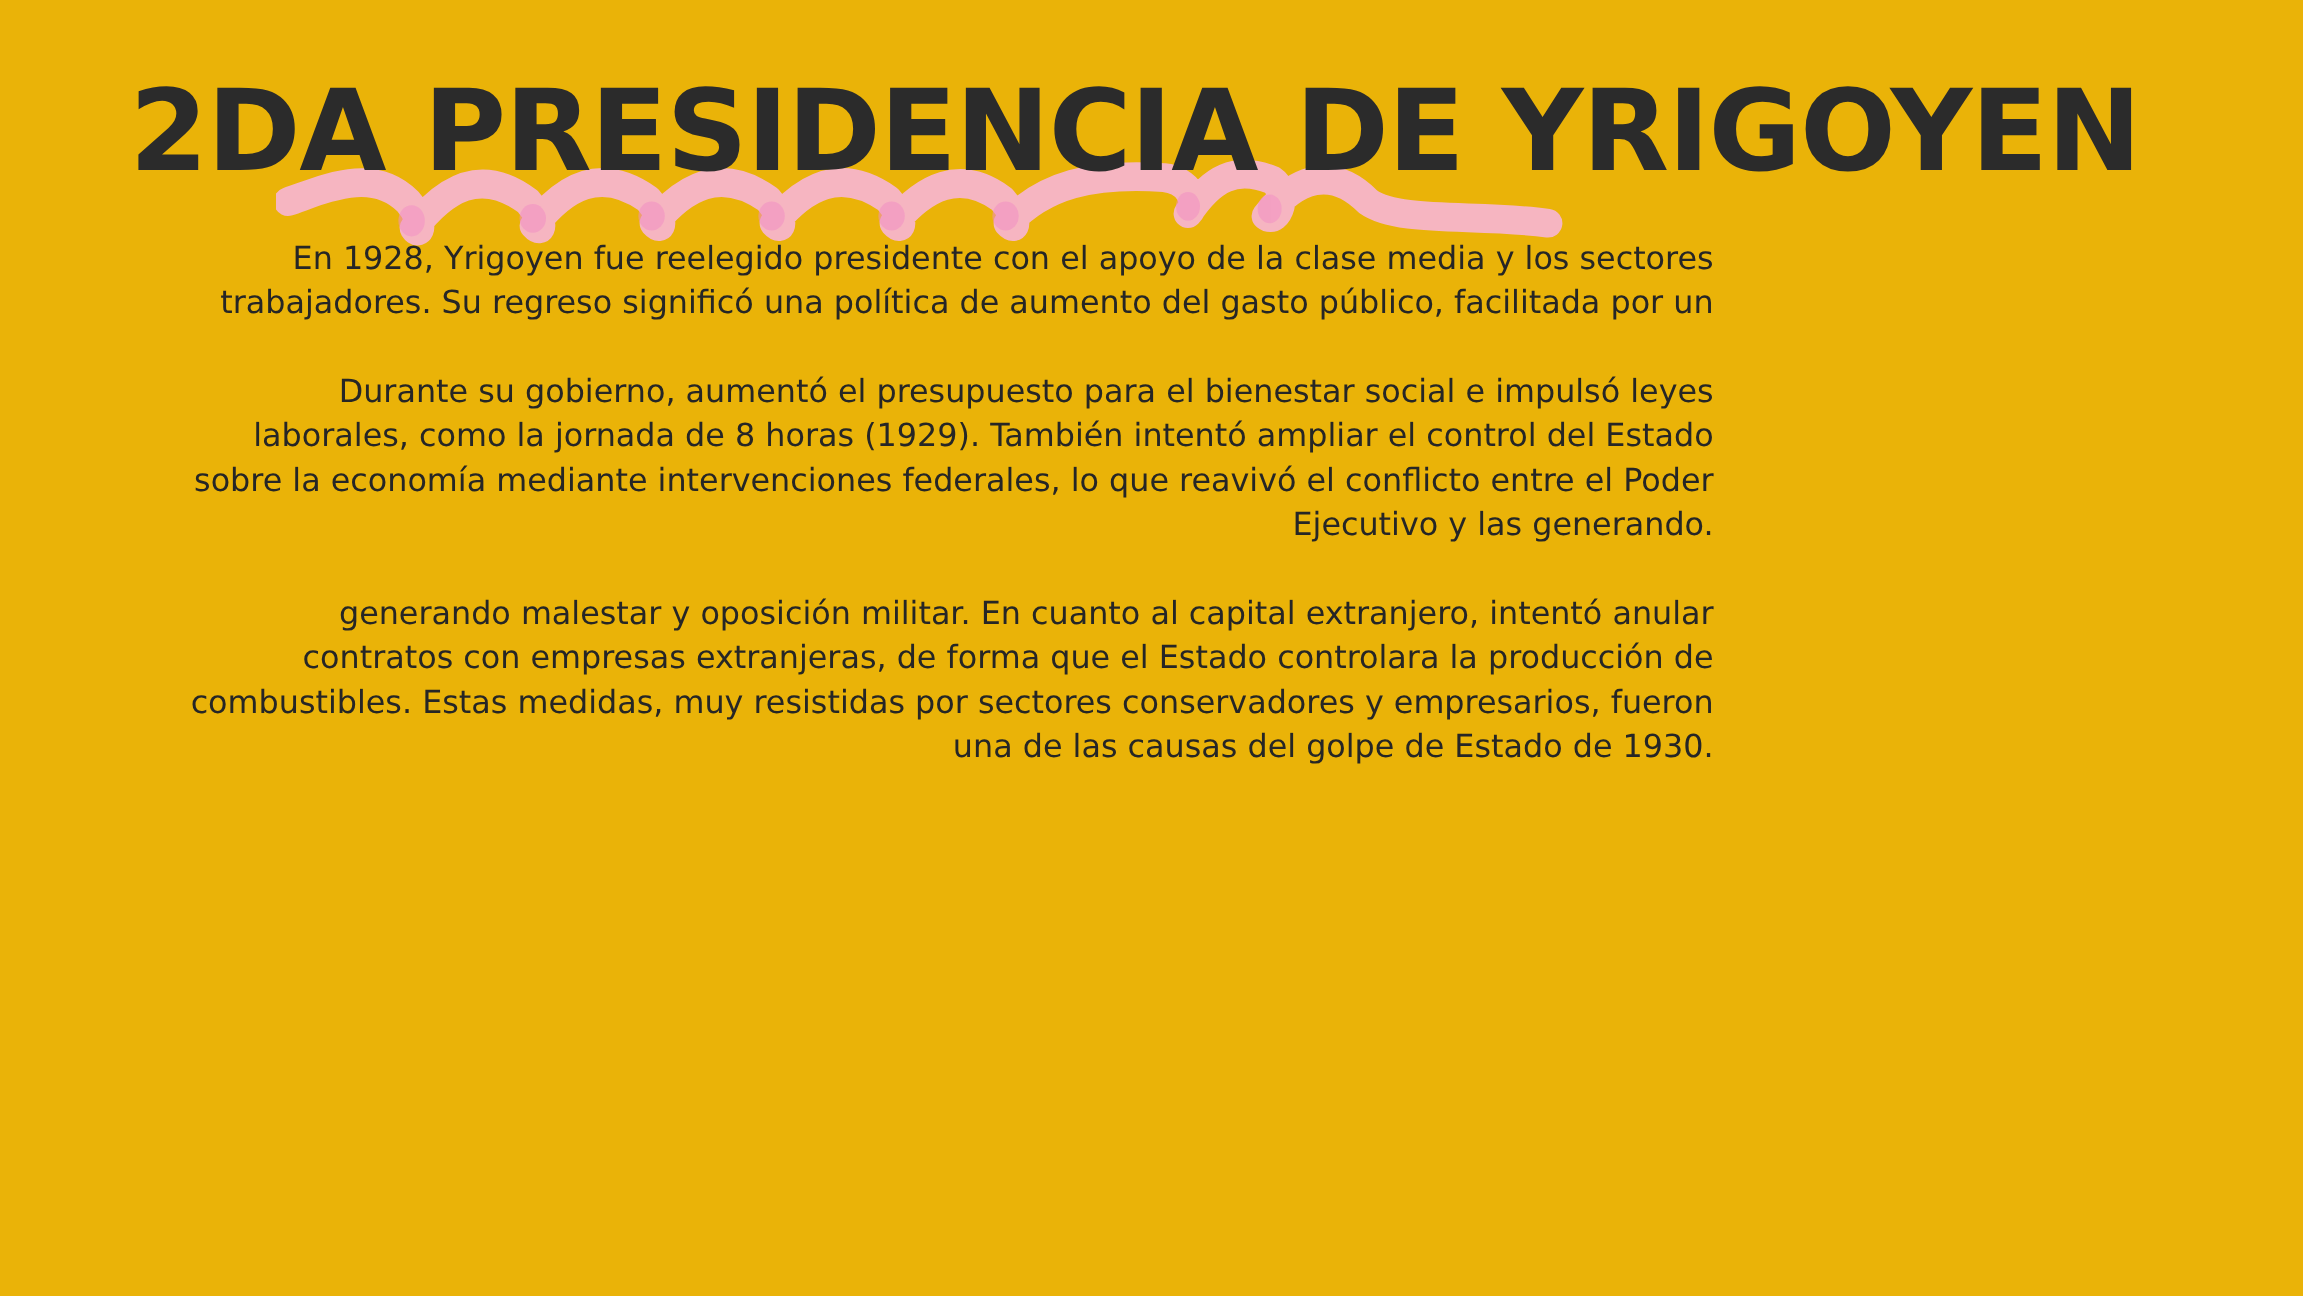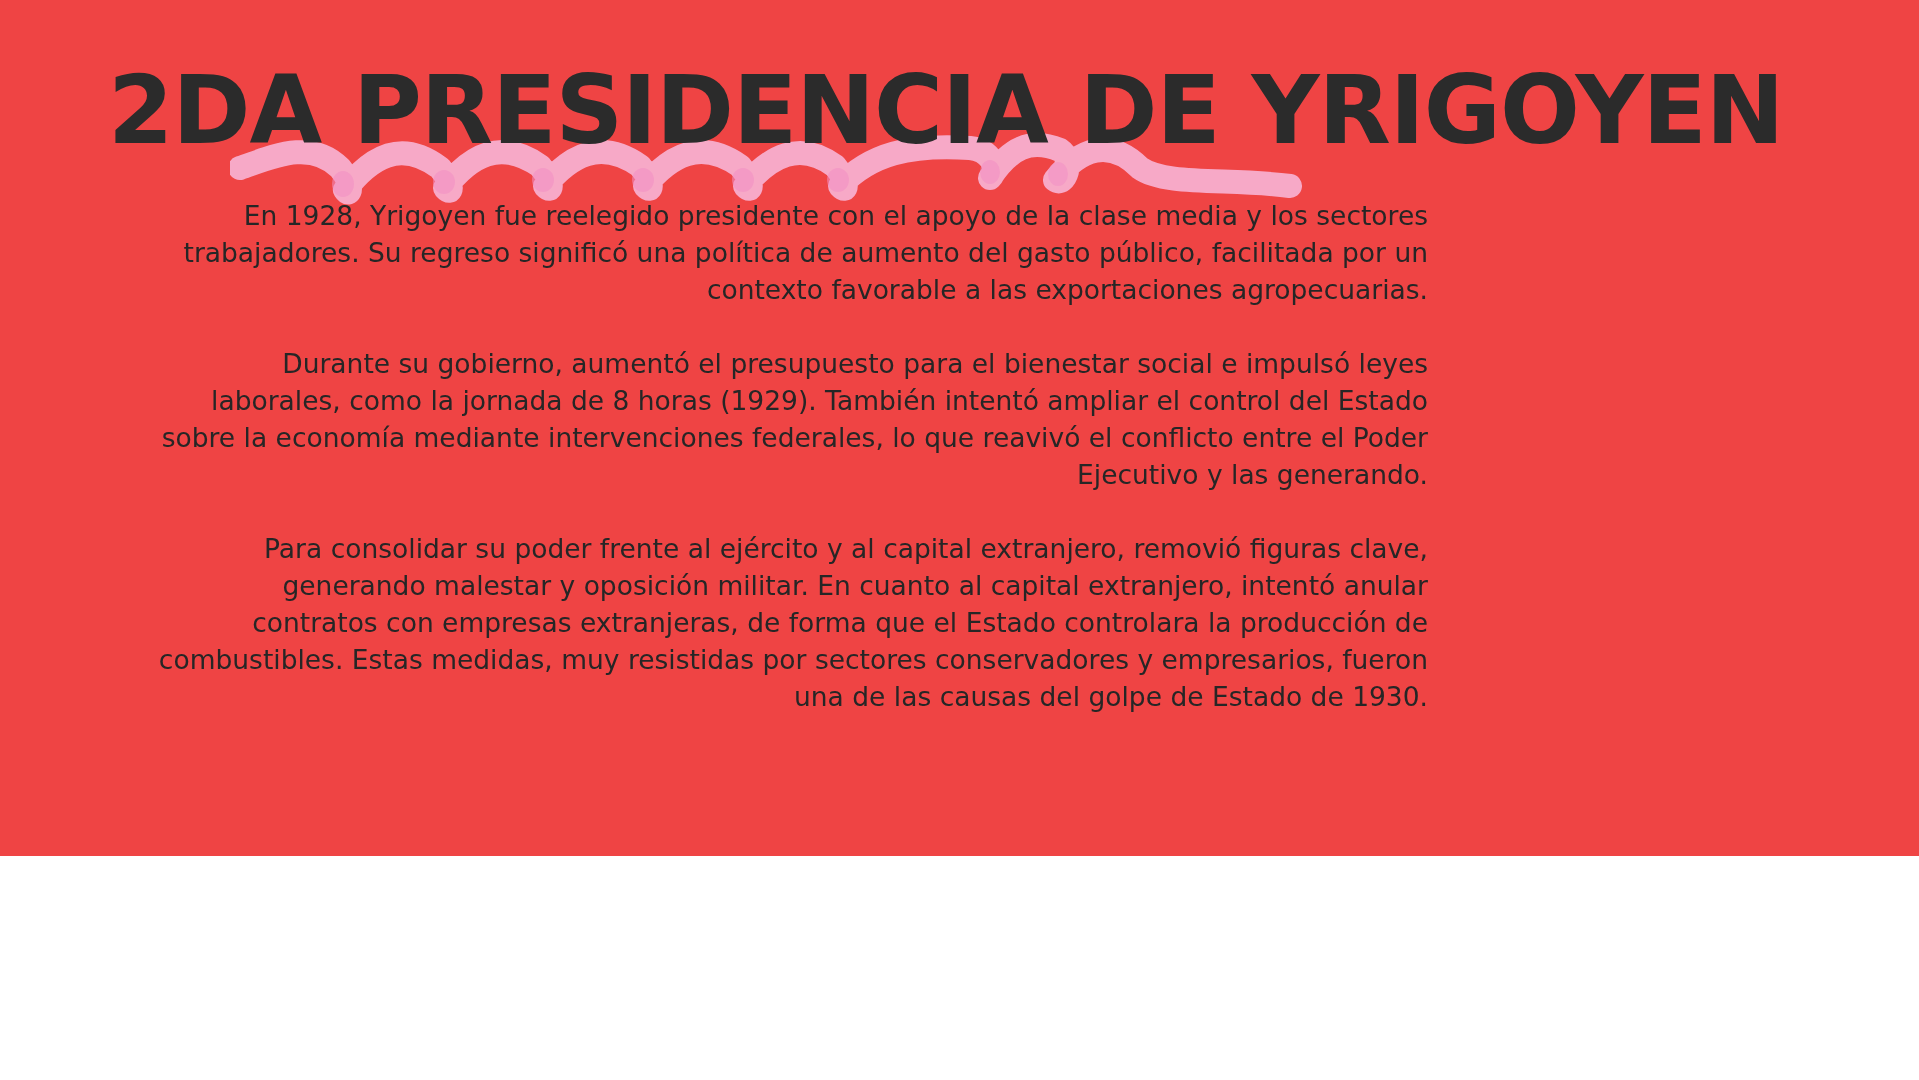--- a/index.html
+++ b/index.html
@@ -10,22 +10,22 @@
     body {
       width: 1919px;
       height: 1080px;
       position: relative;
       overflow: hidden;
     }
     .slide {
       position: absolute;
       left: 0; top: 0;
       width: 1919px;
-      height: 856px;
-      background: #ef4444;
+      height: 1080px;
+      background: #eab308;
     }
     .squiggle {
       position: absolute;
       left: 230px;
       top: 128px;
       width: 1090px;
       height: 80px;
       z-index: 1;
     }
     .title {
@@ -98,30 +98,28 @@
       <ellipse cx="828" cy="46" rx="10" ry="12"></ellipse>
     </g>
   </svg>
 
   <h1 class="title">2DA PRESIDENCIA DE YRIGOYEN</h1>
 
   <div class="body-text">
     <p class="para">
       <span class="line">En 1928, Yrigoyen fue reelegido presidente con el apoyo de la clase media y los sectores</span>
       <span class="line">trabajadores. Su regreso significó una política de aumento del gasto público, facilitada por un</span>
-      <span class="line">contexto favorable a las exportaciones agropecuarias.</span>
     </p>
     <p class="para">
       <span class="line">Durante su gobierno, aumentó el presupuesto para el bienestar social e impulsó leyes</span>
       <span class="line">laborales, como la jornada de 8 horas (1929). También intentó ampliar el control del Estado</span>
       <span class="line">sobre la economía mediante intervenciones federales, lo que reavivó el conflicto entre el Poder</span>
       <span class="line">Ejecutivo y las generando.</span>
     </p>
     <p class="para">
-      <span class="line">Para consolidar su poder frente al ejército y al capital extranjero, removió figuras clave,</span>
       <span class="line">generando malestar y oposición militar. En cuanto al capital extranjero, intentó anular</span>
       <span class="line">contratos con empresas extranjeras, de forma que el Estado controlara la producción de</span>
       <span class="line">combustibles. Estas medidas, muy resistidas por sectores conservadores y empresarios, fueron</span>
       <span class="line">una de las causas del golpe de Estado de 1930.</span>
     </p>
   </div>
 
 </div>
 
 </body></html>

